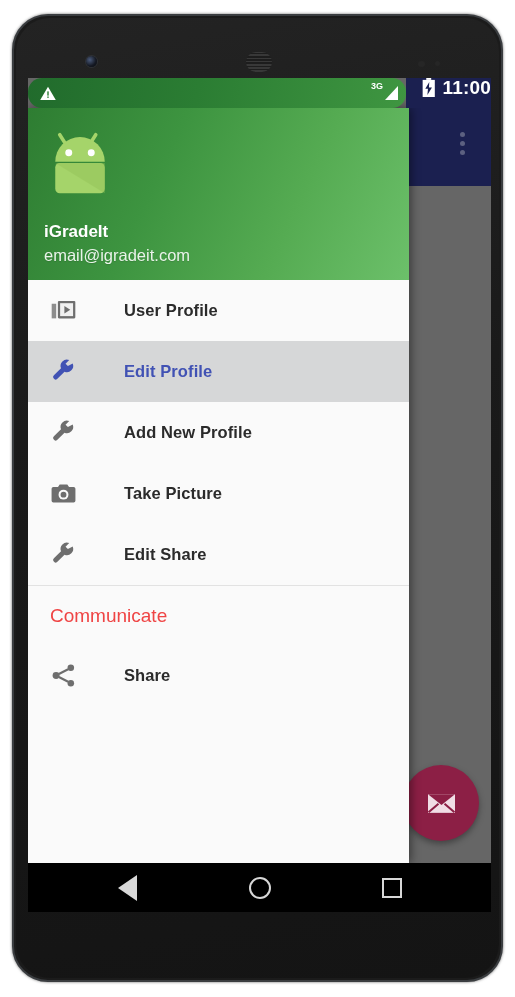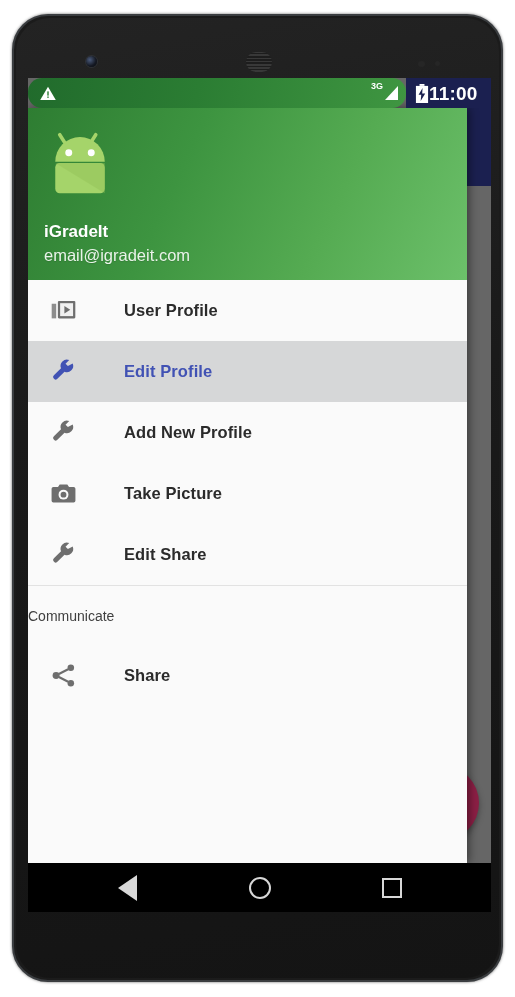--- a/index.html
+++ b/index.html
@@ -64,21 +64,21 @@
     display: flex; align-items: center;
   }
   #statusbar-left {
     position: absolute; left: 0; top: 0; width: 378px; height: 30px;
     background: linear-gradient(100deg, #216b2c 0%, #2b7d33 45%, #3f9641 100%);
     display: flex; align-items: center; padding-left: 11px; border-radius: 14px;
   }
   #statusbar-right {
     position: absolute; left: 378px; top: 0; right: 0; height: 30px;
     background: #1b2050;
-    display: flex; align-items: center; padding-left: 9px; 
+    display: flex; align-items: flex-start; padding-left: 16px; gap: 7px;
   }
   .warn-icon { width: 18px; height: 17px; }
   .sig-group {
     position: absolute; right: 8px; top: 4px;
     display: flex; align-items: flex-end; gap: 2px;
   }
   .sig-3g { color: #fff; font-size: 9px; font-weight: bold; line-height: 1; margin-bottom: 9px; }
   .sig-tri { width: 0; height: 0; border-left: 13px solid transparent; border-bottom: 14px solid #ffffff; }
   .batt-icon { width: 14px; height: 19px; }
   .clock {
@@ -114,21 +114,21 @@
     display: flex; align-items: center; justify-content: center;
     z-index: 6;
     box-shadow: 0 3px 6px rgba(0,0,0,.35);
     cursor: pointer;
   }
   #fab svg { width: 33px; height: 33px; }
 
   
   #drawer {
     position: absolute; left: 0; top: 30px;
-    width: 439px; bottom: 0;
+    width: 381px; bottom: 0;
     background: #fafafa;
     z-index: 10;
     overflow: hidden;
     box-shadow: 2px 0 9px rgba(0,0,0,.45);
   }
 
   #drawer-header {
     position: relative;
     height: 172px;
     background: linear-gradient(115deg, #2e7d32 0%, #3d9440 35%, #55ab52 68%, #6cc06a 100%);
@@ -168,22 +168,23 @@
     letter-spacing: .1px;
   }
   .nav-item.selected .nav-label { color: #4152b4; }
 
   .nav-divider {
     height: 1px; background: #e2e2e2; margin: 0;
   }
   .nav-subheader {
     height: 59px;
     display: flex; align-items: center;
-    font-size: 14px;
-    color: #404040;
+    padding-left: 22px;
+    font-size: 19px;
+    color: #ef4444;
   }
 
   
   #navbar {
     position: absolute; left: 14px; top: 847px;
     width: 463px; height: 49px;
     background: #000000;
     display: flex; align-items: center; justify-content: center;
     gap: 0;
   }

